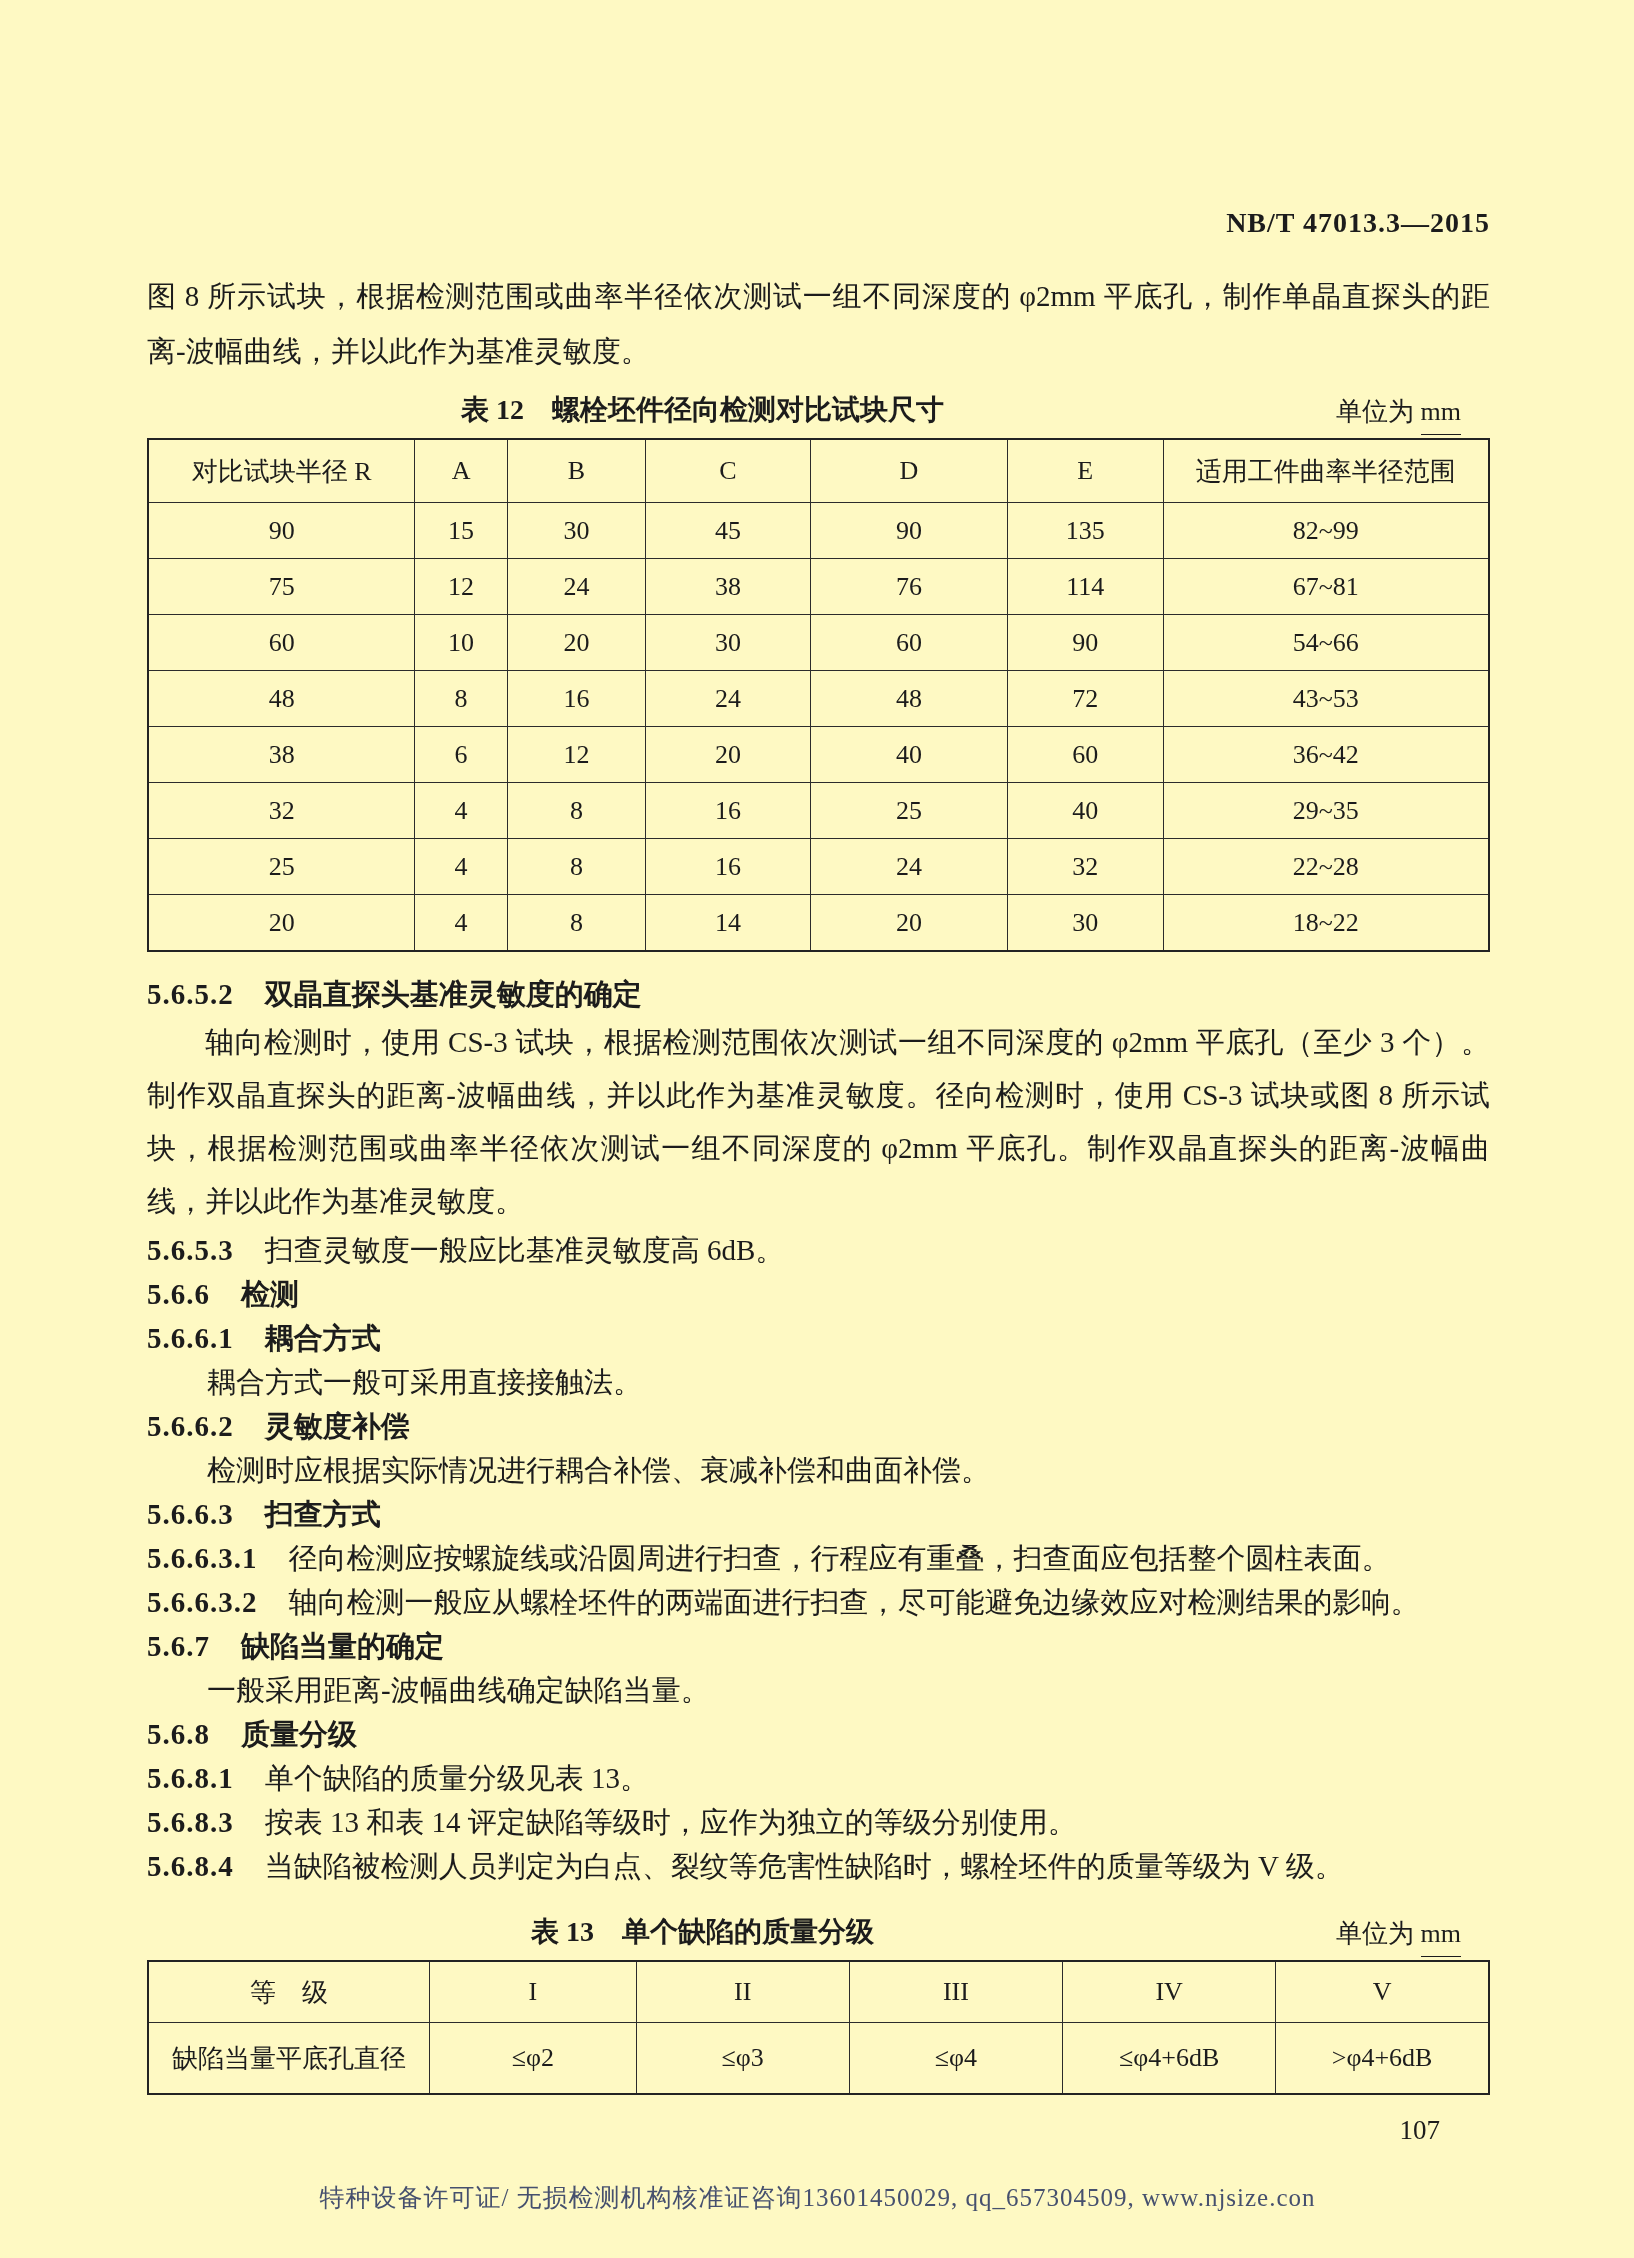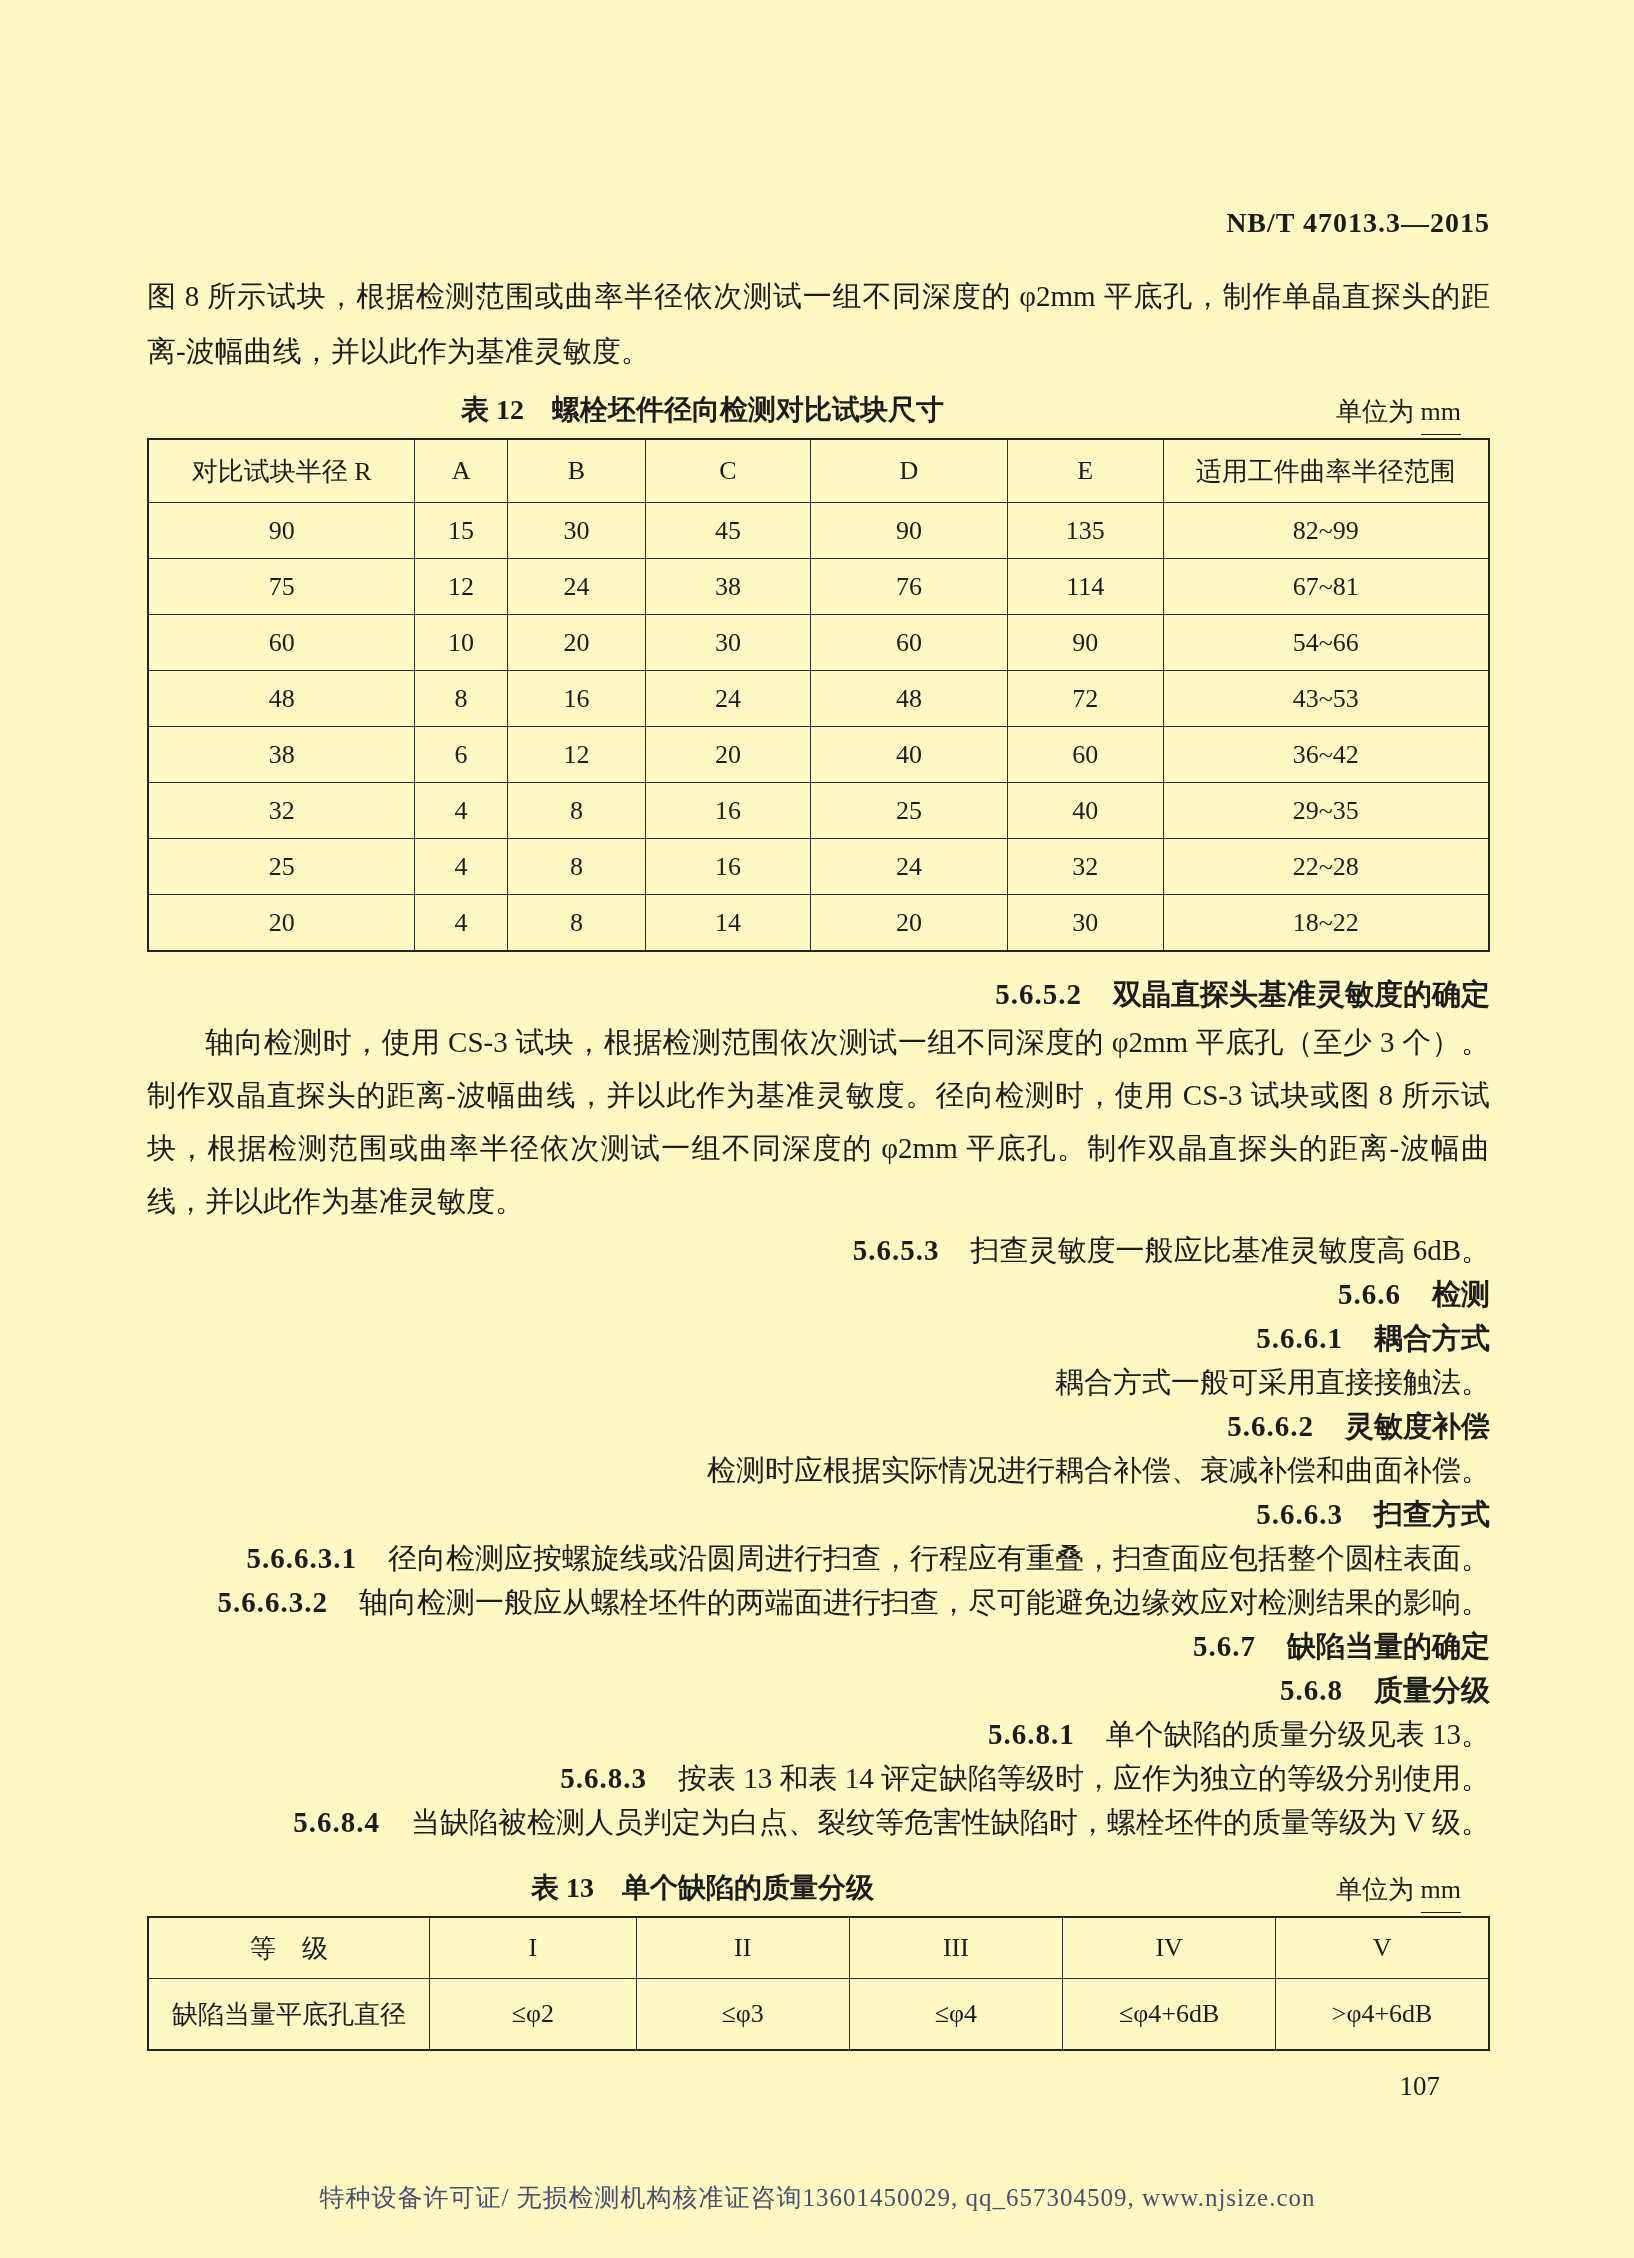--- a/index.html
+++ b/index.html
@@ -50,21 +50,21 @@
     font-size:26px; font-weight:normal;
     padding:0 3.9px;
   }
   #table12 th { height:62px; }
   #table12 td { height:55px; }
   #table13 th { height:60px; }
   #table13 td { height:70px; }
   tr { border-bottom:1.9px solid #2c2c2c; }
   
   .sections { margin-top:19.3px; }
-  .sec { font-size:29px; line-height:44px;text-align:right; }
+  .sec { font-size:29px; line-height:44px; }
   .sec .secnum { margin-right:31px; letter-spacing:1px; }
   .sec.heading .secnum, .sec.heading .sectext { font-weight:bold; }
   .sec.clause .secnum { font-weight:bold; }
   .sec.body { padding-left:60px; }
   .sec.para { line-height:53px; text-align:justify; text-indent:2em; }
   
   .pagenum-row {
     margin-top:19.3px;
     text-align:right; padding-right:50px;
     font-size:27px;
@@ -195,20 +195,21 @@
       <div class="sec clause"><span class="secnum">5.6.5.3</span><span class="sectext">扫查灵敏度一般应比基准灵敏度高 6dB。</span></div>
       <div class="sec heading"><span class="secnum">5.6.6</span><span class="sectext">检测</span></div>
       <div class="sec heading"><span class="secnum">5.6.6.1</span><span class="sectext">耦合方式</span></div>
       <div class="sec body"><span class="sectext">耦合方式一般可采用直接接触法。</span></div>
       <div class="sec heading"><span class="secnum">5.6.6.2</span><span class="sectext">灵敏度补偿</span></div>
       <div class="sec body"><span class="sectext">检测时应根据实际情况进行耦合补偿、衰减补偿和曲面补偿。</span></div>
       <div class="sec heading"><span class="secnum">5.6.6.3</span><span class="sectext">扫查方式</span></div>
       <div class="sec clause"><span class="secnum">5.6.6.3.1</span><span class="sectext">径向检测应按螺旋线或沿圆周进行扫查，行程应有重叠，扫查面应包括整个圆柱表面。</span></div>
       <div class="sec clause"><span class="secnum">5.6.6.3.2</span><span class="sectext">轴向检测一般应从螺栓坯件的两端面进行扫查，尽可能避免边缘效应对检测结果的影响。</span></div>
       <div class="sec heading"><span class="secnum">5.6.7</span><span class="sectext">缺陷当量的确定</span></div>
+      <div class="sec body"><span class="sectext">一般采用距离-波幅曲线确定缺陷当量。</span></div>
       <div class="sec heading"><span class="secnum">5.6.8</span><span class="sectext">质量分级</span></div>
       <div class="sec clause"><span class="secnum">5.6.8.1</span><span class="sectext">单个缺陷的质量分级见表 13。</span></div>
       <div class="sec clause"><span class="secnum">5.6.8.3</span><span class="sectext">按表 13 和表 14 评定缺陷等级时，应作为独立的等级分别使用。</span></div>
       <div class="sec clause"><span class="secnum">5.6.8.4</span><span class="sectext">当缺陷被检测人员判定为白点、裂纹等危害性缺陷时，螺栓坯件的质量等级为 V 级。</span></div>
     </div>
 
   <div class="caption-row" style="margin-top:23px;">
     <div class="caption">表 13　单个缺陷的质量分级</div>
     <div class="unit"><span>单位为 </span><span class="unit-mm">mm</span></div>
   </div>

